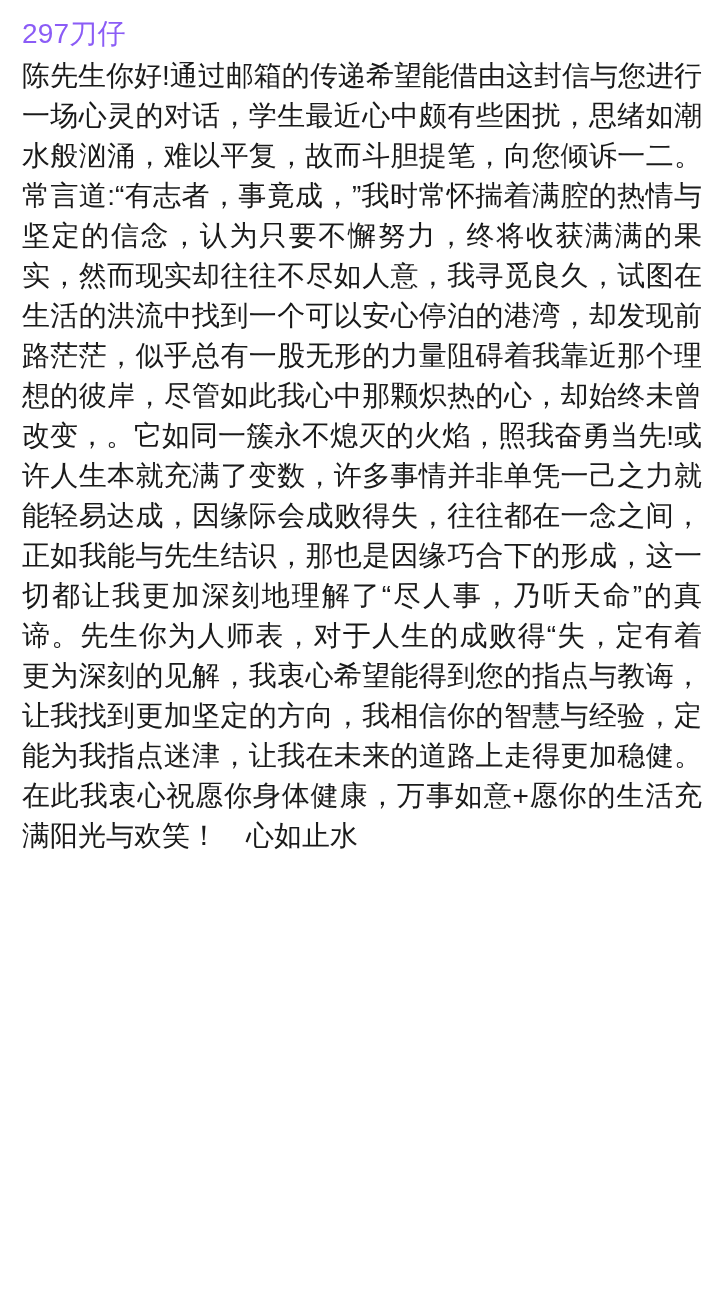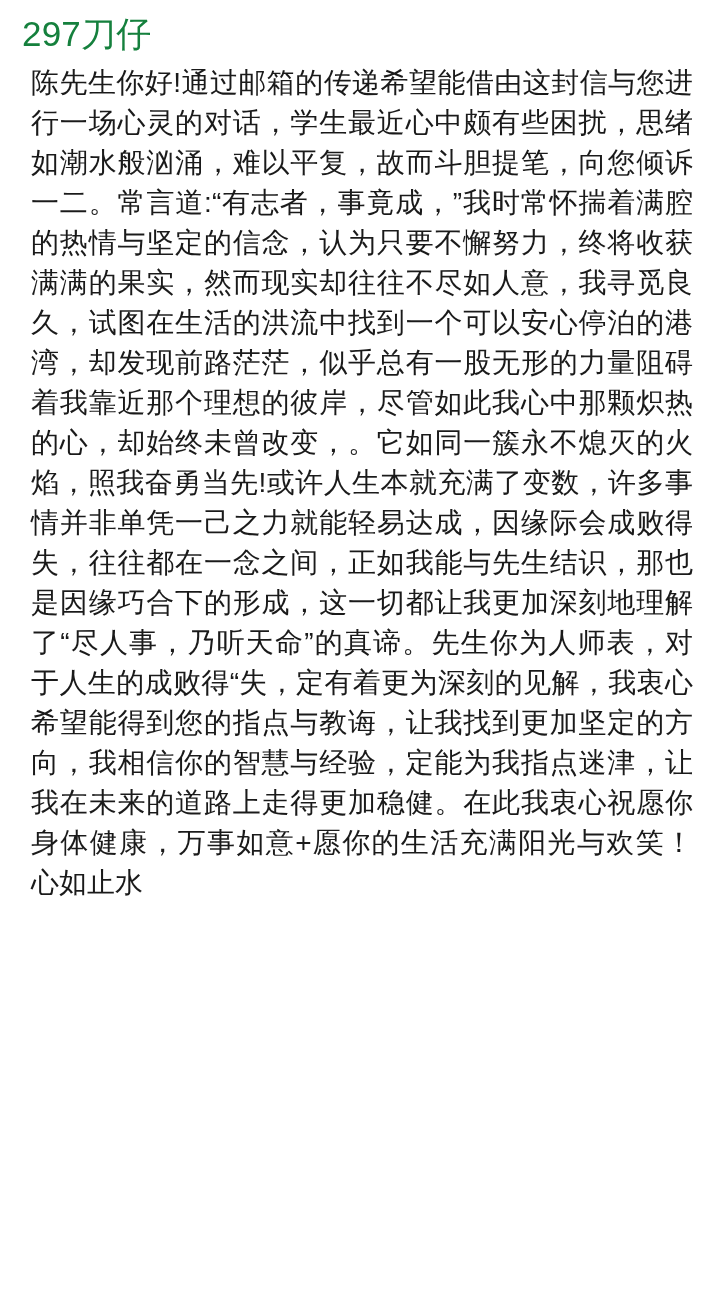--- a/index.html
+++ b/index.html
@@ -16,35 +16,35 @@
   }
   .page {
     width: 720px;
     min-height: 1296px;
     box-sizing: border-box;
     padding: 14px 18px 10px 22px;
     background: #ffffff;
     position: relative;
   }
   .doc-title {
-    font-size: 35px;
+    font-size: 28px;
     line-height: 40px;
     font-weight: 400;
-    color: #15803d;
+    color: #8b5cf6;
     margin: 0 0 2px 0;
     letter-spacing: 0.2px;
   }
   .body-block {
     font-size: 28px;
     line-height: 40px;
     color: #1a1a1a;
     text-align: justify;
     text-justify: inter-character;
     letter-spacing: 0px;
-    margin: 9px;
+    margin: 0;
     word-break: break-all;
   }
   .block-gap {
     height: 40px;
   }
   .reply-block {
     font-size: 28px;
     line-height: 40px;
     color: #1a1a1a;
     text-align: justify;

